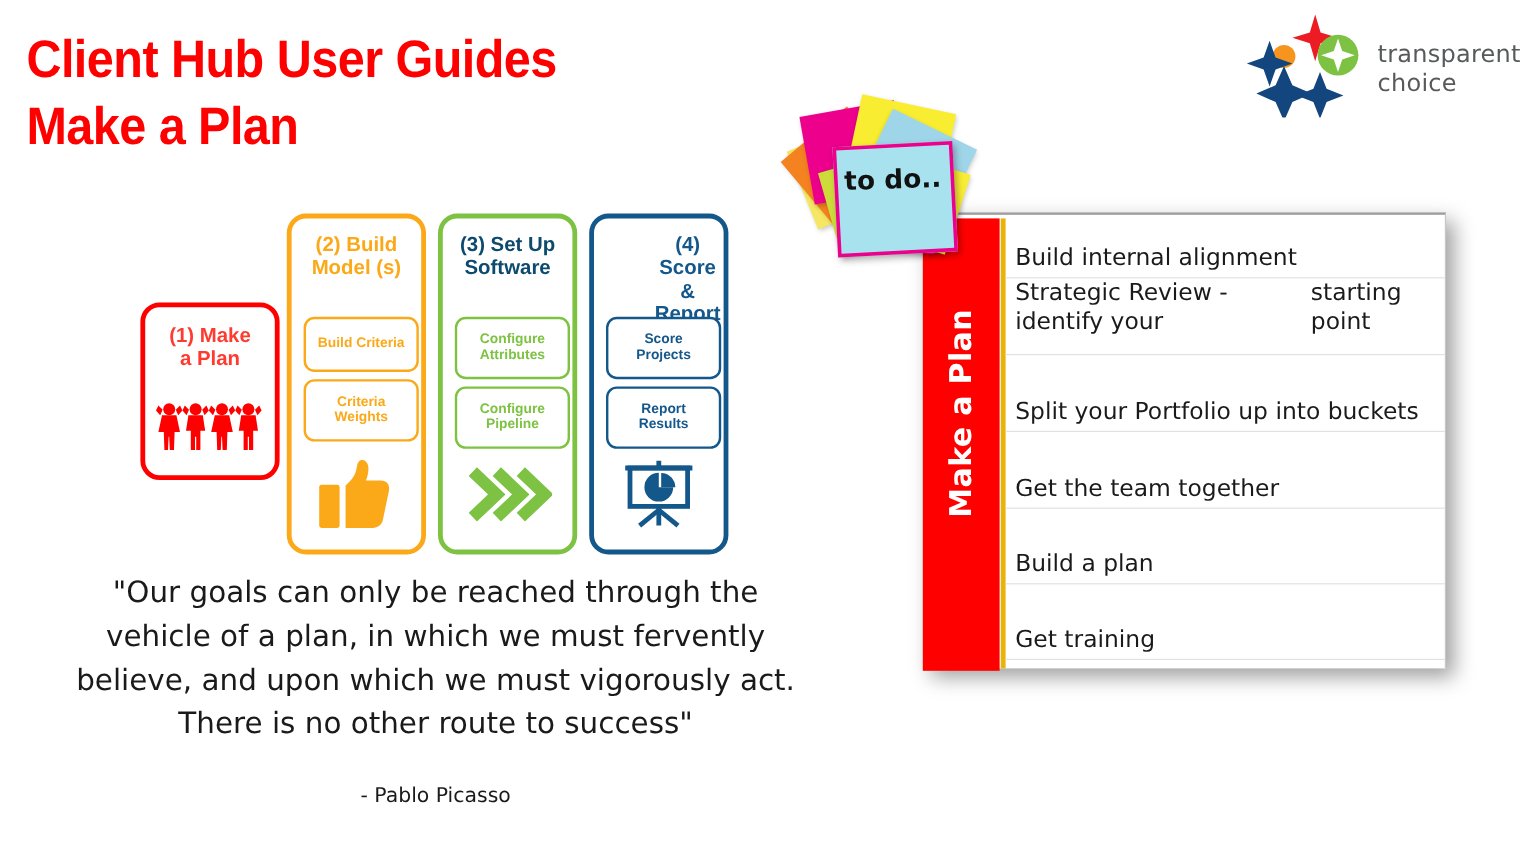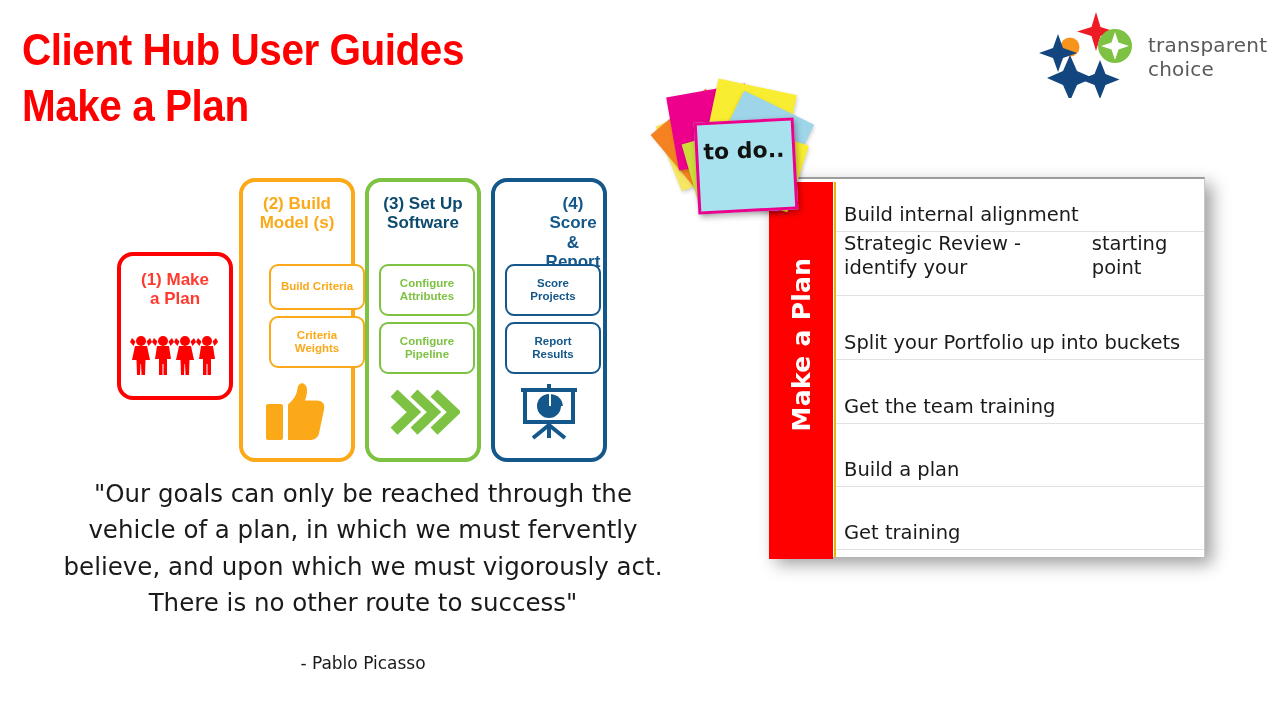--- a/index.html
+++ b/index.html
@@ -39,40 +39,40 @@
 
   #box1{left:9px;top:82px;width:116px;height:148px;border-color:#FF0000;}
   #box1 .pbox-title{color:#FF3B30;font-size:17px;padding-top:14px;}
   #box2{left:131px;top:8px;width:116px;height:284px;border-color:#FBA919;}
   #box2 .pbox-title{color:#FBA919;font-size:17px;padding-top:12px;}
   #box3{left:257px;top:8px;width:116px;height:284px;border-color:#7DC242;}
   #box3 .pbox-title{color:#0c4a6e;font-size:17px;padding-top:12px;}
   #box4{left:383px;top:8px;width:116px;height:284px;border-color:#14578B;}
   #box4 .pbox-title{color:#14578B;font-size:17px;padding-top:12px;padding-left:48px;}
 
-  .sub-o{border-color:#FBA919;color:#FBA919;margin-left:16px;}
+  .sub-o{border-color:#FBA919;color:#FBA919;}
   .sub-g{border-color:#7DC242;color:#7DC242;}
   .sub-b{border-color:#14578B;color:#14578B;}
 
   
   #quote{position:absolute;left:48px;top:476px;width:630px;text-align:center;
          color:#1a1a1a;font-size:24.5px;line-height:1.48;
          font-family:"DejaVu Sans",sans-serif;}
   #quote-author{margin-top:30px;font-size:17px;}
 
   
   #todo-panel{position:absolute;left:769px;top:177px;width:436px;height:380px;
     background:#ffffff;border-top:2px solid #9d9d9d;border-right:1px solid #c8c8c8;
     box-shadow:7px 7px 16px rgba(0,0,0,.38);box-sizing:border-box;}
   #redbar{position:absolute;left:0;top:3px;width:64px;height:377px;background:#FF0000;}
   #redbar-label{position:absolute;left:-78px;top:148px;width:220px;
     transform:rotate(-90deg);text-align:center;color:#fff;font-weight:bold;
     font-size:25px;letter-spacing:.3px;font-family:"DejaVu Sans",sans-serif;}
   #list{position:absolute;left:65px;top:3px;right:0;bottom:0;
-        border-left:2px solid #eab308;box-sizing:border-box;}
+        border-left:4px solid #eab308;box-sizing:border-box;}
   .lrow{box-sizing:border-box;border-bottom:1px solid #e2e2e2;
         display:flex;align-items:flex-end;padding:0 6px 4px 8px;
         color:#1a1a1a;font-size:19.5px;line-height:1.22;
         font-family:"DejaVu Sans",sans-serif;}
 
   
   #stickies{position:absolute;left:662px;top:84px;width:150px;height:122px;}
   .note{position:absolute;box-shadow:1px 2px 4px rgba(0,0,0,.22);}
   #note-label{position:absolute;left:38px;top:54px;width:88px;text-align:center;
     font-weight:bold;font-size:22px;color:#111;font-family:"DejaVu Sans",sans-serif;
@@ -246,21 +246,21 @@
         <span>Build internal alignment</span>
       </div>
       <div class="lrow" style="height:64px;flex-direction:row;align-items:flex-start;justify-content:flex-end;">
         <span>Strategic Review - identify your</span>
         <span>starting point</span>
       </div>
       <div class="lrow" style="height:64px;">
         <span>Split your Portfolio up into buckets</span>
       </div>
       <div class="lrow" style="height:64px;">
-        <span>Get the team training</span>
+        <span>Get the team together</span>
       </div>
       <div class="lrow" style="height:63px;">
         <span>Build a plan</span>
       </div>
       <div class="lrow" style="height:63px;">
         <span>Get training</span>
       </div>
     </div>
   </div>
 

